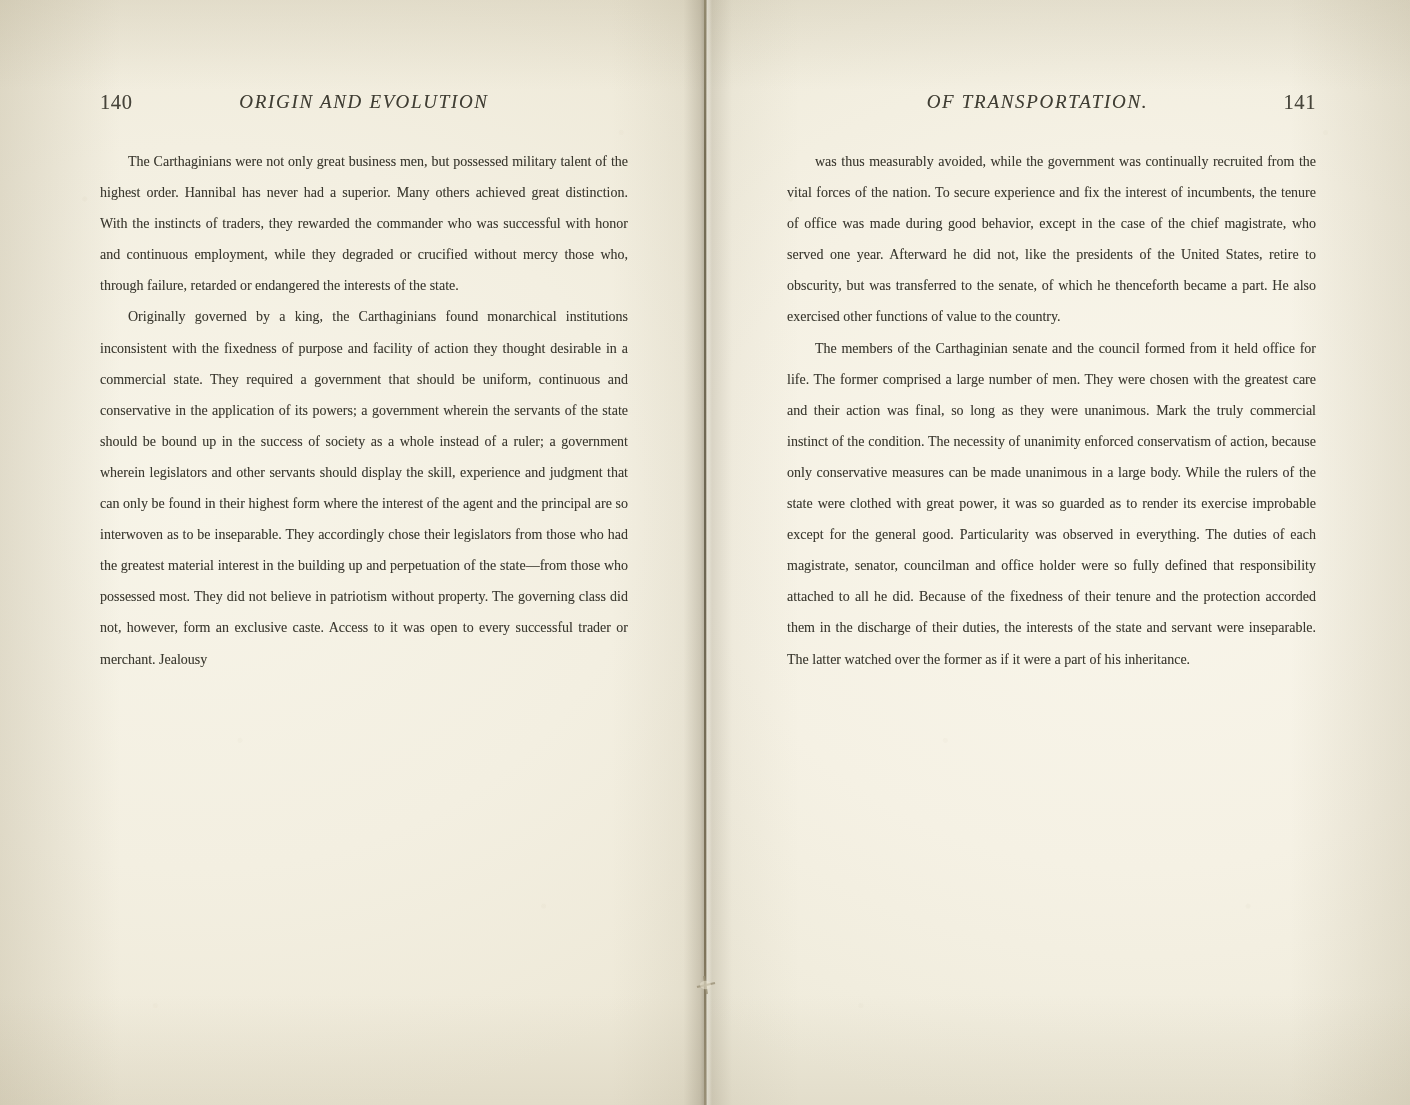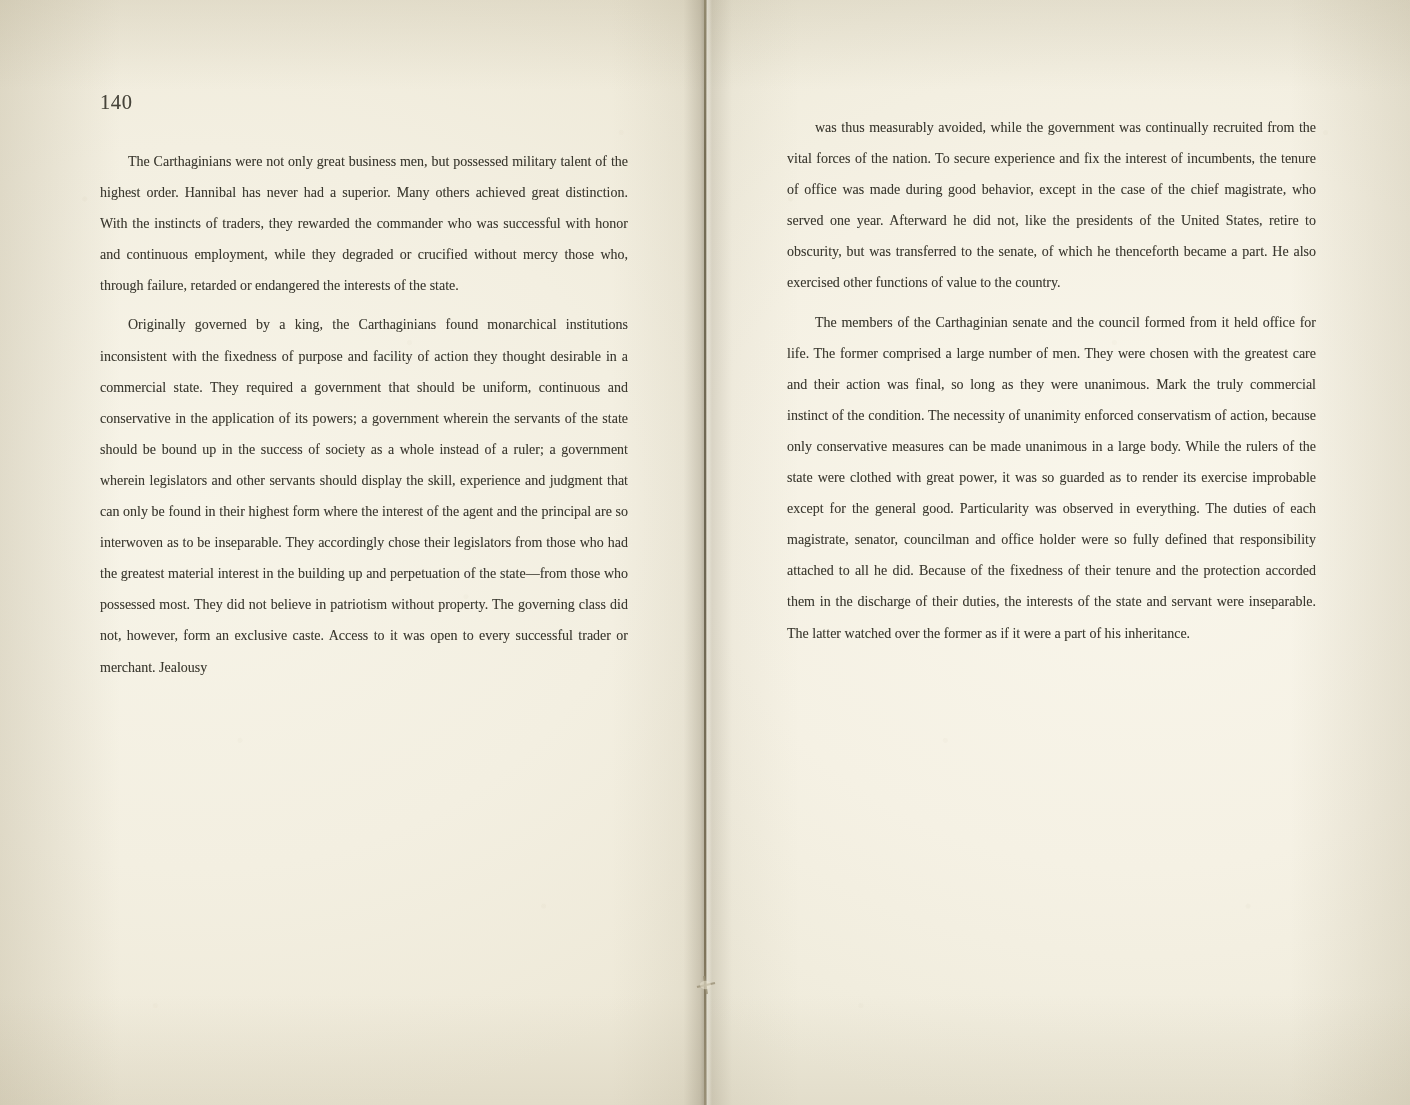--- a/index.html
+++ b/index.html
@@ -161,21 +161,21 @@
     margin: 0;
     text-align: justify;
     text-align-last: left;
     text-justify: inter-word;
     font-size: 14px;
     line-height: 31.1px;
     text-indent: 28px;
     color: #3a382f;
     -webkit-font-smoothing: antialiased;
   }
-  p.para + p.para { margin-top: 8px; }
+  p.para + p.para { margin-top: 0; }
   p.para.last-flush { text-align-last: left; }
 
   
   .col-left, .col-right {
     text-shadow: 0 0 .6px rgba(58,56,47,.30);
   }
 </style>
 </head>
 <body>
 
@@ -200,30 +200,35 @@
     <svg width="26" height="26" viewBox="0 0 26 26">
       <path d="M4 15 L22 11 M11 4 L14 22" stroke="#9b9177" stroke-width="2.1" fill="none" opacity=".8"></path>
       <ellipse cx="12.5" cy="13" rx="5.5" ry="4.2" fill="#e9e3cf" opacity=".55"></ellipse>
     </svg>
   </div>
 
   <div class="page-col col-left">
 
     <div class="running-row">
       <span class="folio">140</span>
+      <span class="running-head">ORIGIN AND EVOLUTION</span>
     </div>
 
     <div class="body-block">
       <p class="para">The Carthaginians were not only great business men, but possessed military talent of the highest order. Hannibal has never had a superior. Many others achieved great distinction. With the instincts of traders, they rewarded the commander who was successful with honor and continuous employment, while they degraded or crucified without mercy those who, through failure, retarded or endangered the interests of the state.</p>
       <p class="para last-flush">Originally governed by a king, the Carthaginians found monarchical institutions inconsistent with the fixedness of purpose and facility of action they thought desirable in a commercial state. They required a government that should be uniform, continuous and conservative in the application of its powers; a government wherein the servants of the state should be bound up in the success of society as a whole instead of a ruler; a government wherein legislators and other servants should display the skill, experience and judgment that can only be found in their highest form where the interest of the agent and the principal are so interwoven as to be inseparable. They accordingly chose their legislators from those who had the greatest material interest in the building up and perpetuation of the state—from those who possessed most. They did not believe in patriotism without property. The governing class did not, however, form an exclusive caste. Access to it was open to every successful trader or merchant. Jealousy</p>
     </div>
   </div>
 
   <div class="page-col col-right">
 
+    <div class="running-row">
+      <span class="running-head head-right">OF TRANSPORTATION.</span>
+      <span class="folio folio-right">141</span>
+    </div>
 
     <div class="body-block">
       <p class="para">was thus measurably avoided, while the government was continually recruited from the vital forces of the nation. To secure experience and fix the interest of incumbents, the tenure of office was made during good behavior, except in the case of the chief magistrate, who served one year. Afterward he did not, like the presidents of the United States, retire to obscurity, but was transferred to the senate, of which he thenceforth became a part. He also exercised other functions of value to the country.</p>
       <p class="para last-flush">The members of the Carthaginian senate and the council formed from it held office for life. The former comprised a large number of men. They were chosen with the greatest care and their action was final, so long as they were unanimous. Mark the truly commercial instinct of the condition. The necessity of unanimity enforced conservatism of action, because only conservative measures can be made unanimous in a large body. While the rulers of the state were clothed with great power, it was so guarded as to render its exercise improbable except for the general good. Particularity was observed in everything. The duties of each magistrate, senator, councilman and office holder were so fully defined that responsibility attached to all he did. Because of the fixedness of their tenure and the protection accorded them in the discharge of their duties, the interests of the state and servant were inseparable. The latter watched over the former as if it were a part of his inheritance.</p>
     </div>
   </div>
 
 </div>
 
 </body></html>

